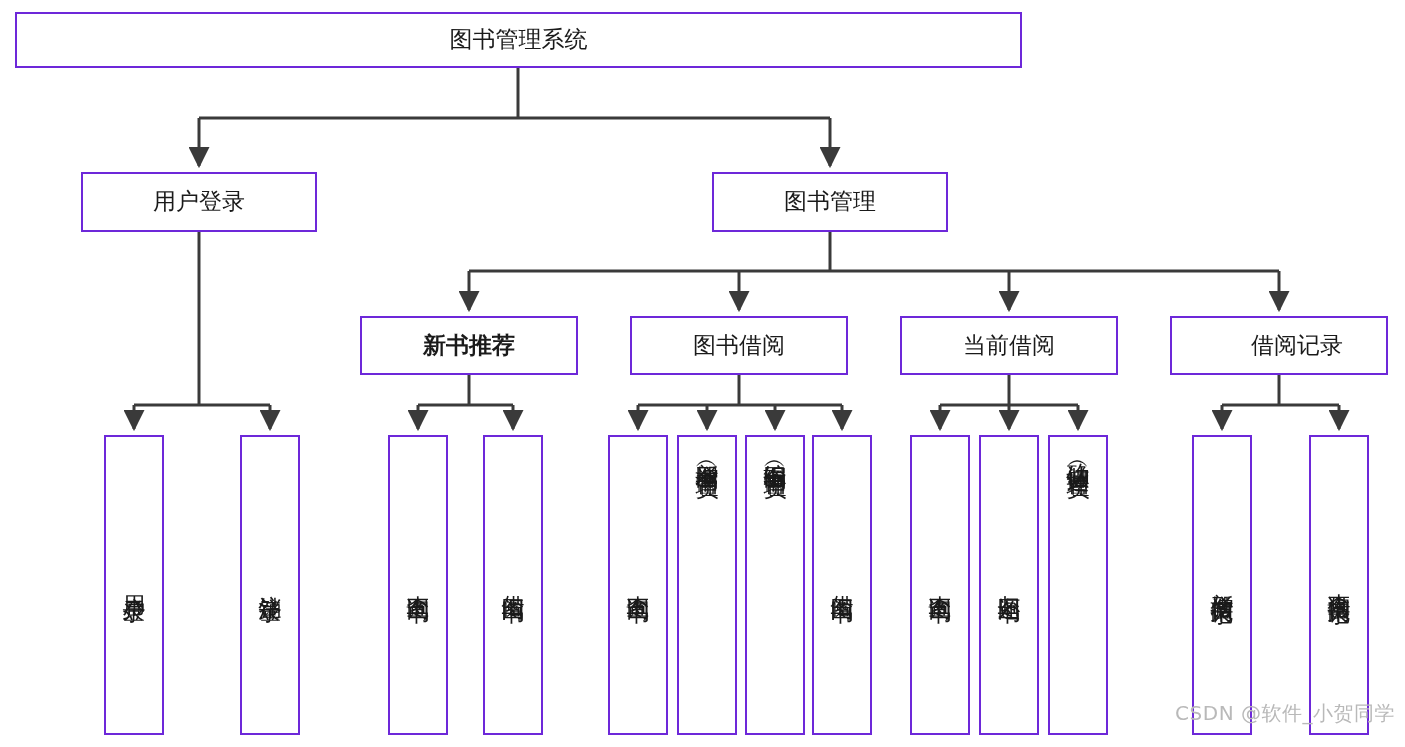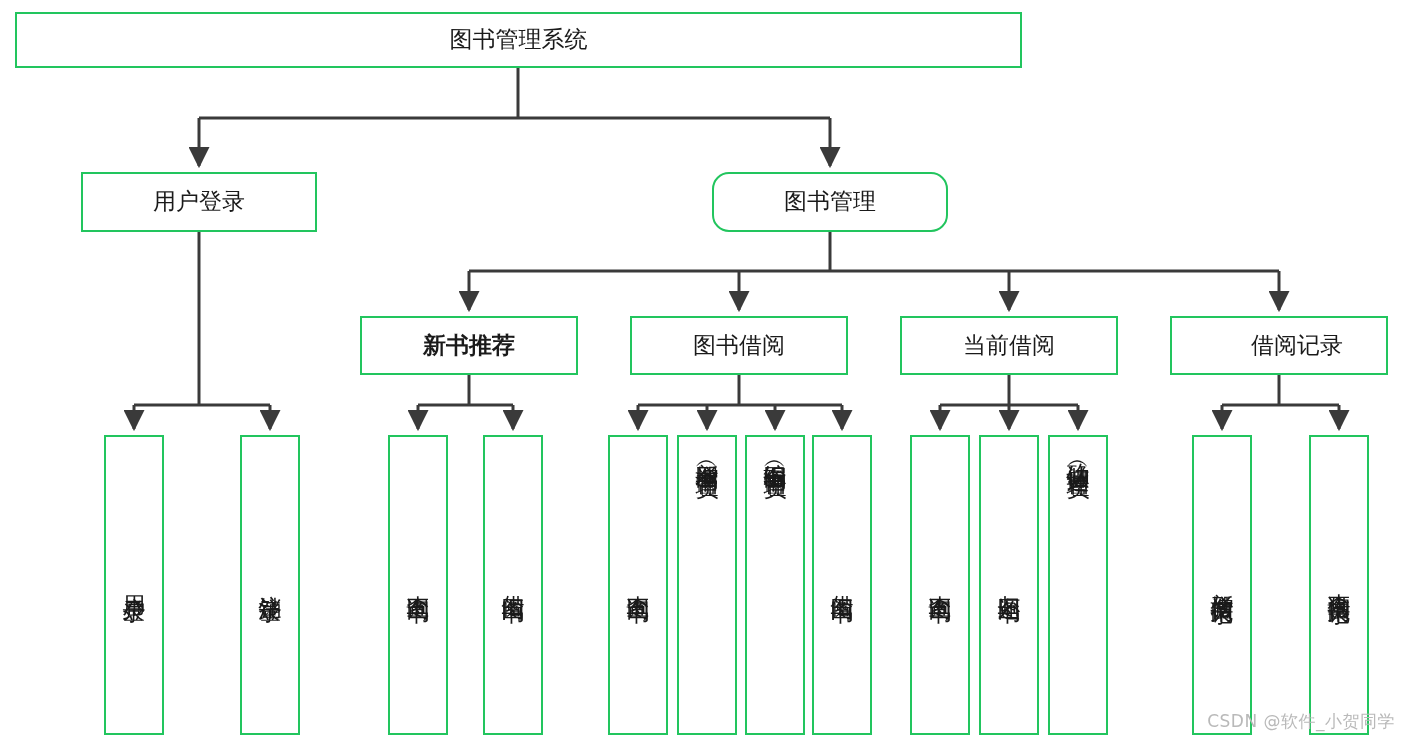--- a/index.html
+++ b/index.html
@@ -23,21 +23,21 @@
     left: 0;
     top: 0;
     width: 1405px;
     height: 747px;
     pointer-events: none;
   }
   .node {
     position: absolute;
     box-sizing: border-box;
     background: #ffffff;
-    border: 2px solid #22c55e;
+    border: 2px solid #6d28d9;
     display: flex;
     align-items: center;
     justify-content: center;
     color: #1a1a1a;
     line-height: 1.18;
     text-align: center;
   }
   .node-h {
     font-size: 23px;
     padding: 2px 6px;
@@ -56,22 +56,22 @@
     padding-bottom: 8px;
     white-space: nowrap;
   }
   .node-v.center-v {
     justify-content: center;
     padding-top: 0;
   }
   .watermark {
     position: absolute;
     right: 10px;
-    bottom: 14px;
-    font-size: 17px;
+    bottom: 20px;
+    font-size: 20px;
     color: #b9b9b9;
     letter-spacing: 0.5px;
     white-space: nowrap;
     pointer-events: none;
   }
 </style>
 </head>
 <body>
 
 <div id="diagram-root">
@@ -127,21 +127,21 @@
     </g>
   </svg>
 
   <div class="node node-h node-root" style="left:15px; top:12px; width:1007px; height:56px;">
     <span>图书管理系统</span>
   </div>
 
   <div class="node node-h" style="left:81px; top:172px; width:236px; height:60px;">
     <span>用户登录</span>
   </div>
-  <div class="node node-h" style="left:712px; top:172px; width:236px; height:60px;border-radius:17px;">
+  <div class="node node-h" style="left:712px; top:172px; width:236px; height:60px;">
     <span>图书管理</span>
   </div>
 
   <div class="node node-h" style="left:360px; top:316px; width:218px; height:59px;font-weight:bold;">
     <span>新书推荐</span>
   </div>
   <div class="node node-h" style="left:630px; top:316px; width:218px; height:59px;">
     <span>图书借阅</span>
   </div>
   <div class="node node-h" style="left:900px; top:316px; width:218px; height:59px;">

